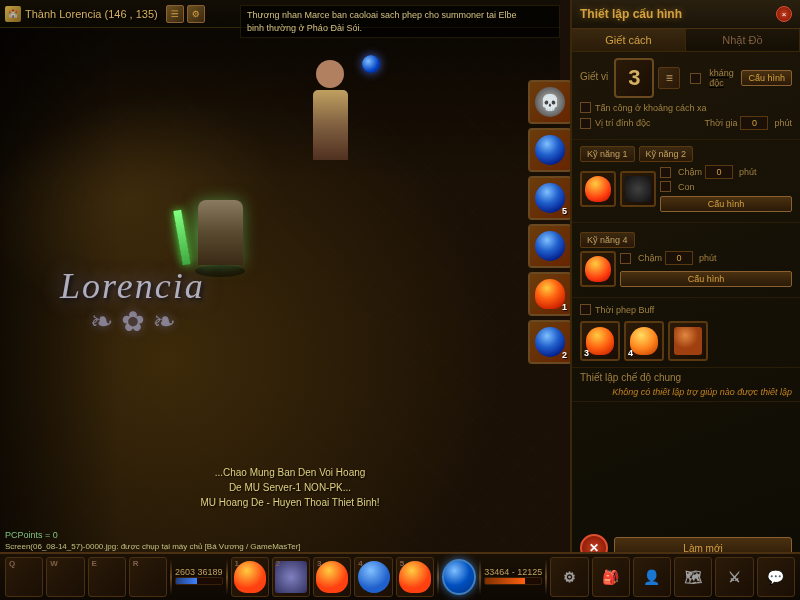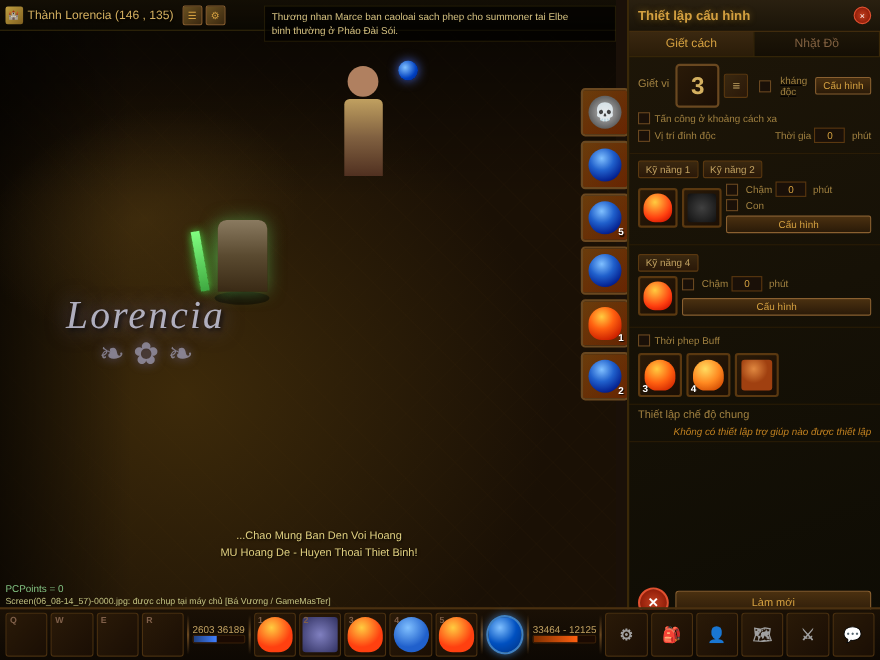--- a/index.html
+++ b/index.html
@@ -732,20 +732,21 @@
       <div class="char-weapon"></div>
     </div>
     <div class="char-shadow"></div>
   </div>
 
   <div class="lorencia-title">Lorencia</div>
   <div class="lorencia-ornament">❧ ✿ ❧</div>
 
   <div id="bottom-chat">
     <div class="bottom-chat-line">...Chao Mung Ban Den Voi Hoang</div>
+    <div class="bottom-chat-line">De MU Server-1 NON-PK...</div>
     <div class="bottom-chat-line">MU Hoang De - Huyen Thoai Thiet Binh!</div>
   </div>
 
   <div id="bottom-info">
     <div class="pc-points">PCPoints = 0</div>
     <div class="screenshot-line">Screen(06_08-14_57)-0000.jpg: được chụp tại máy chủ [Bá Vương / GameMasTer]</div>
   </div>
 </div>
 
 <div id="top-bar">

